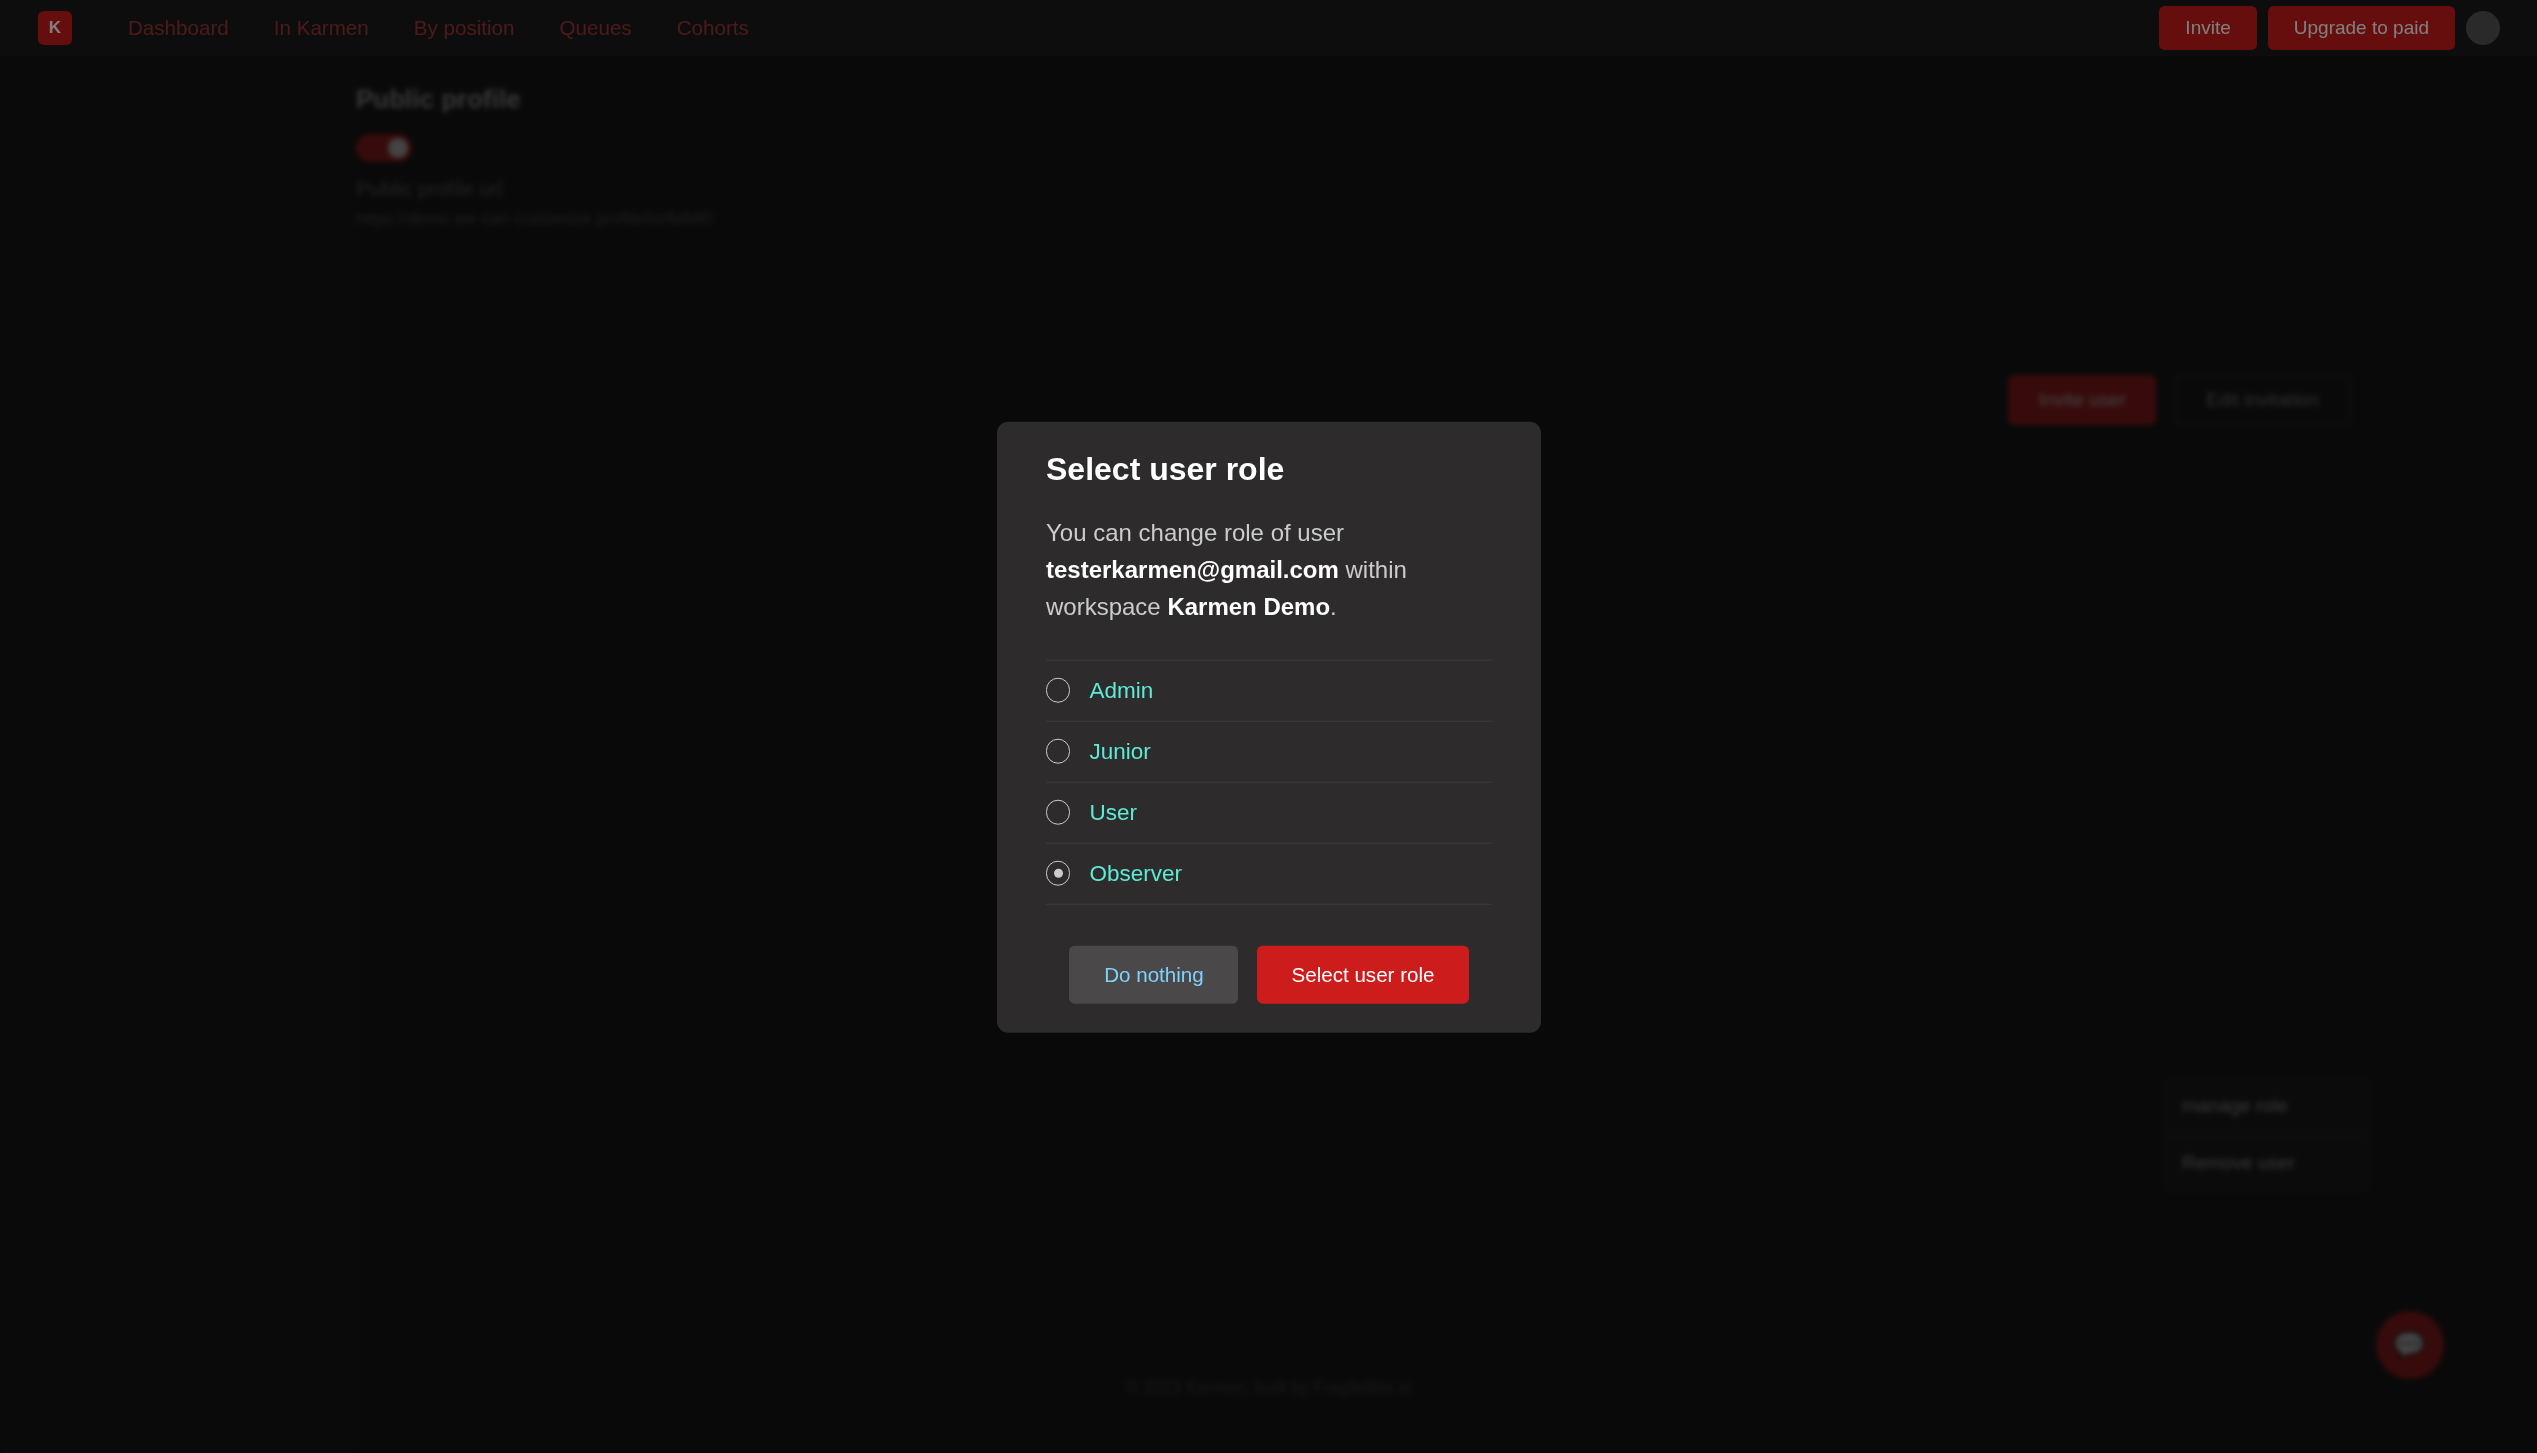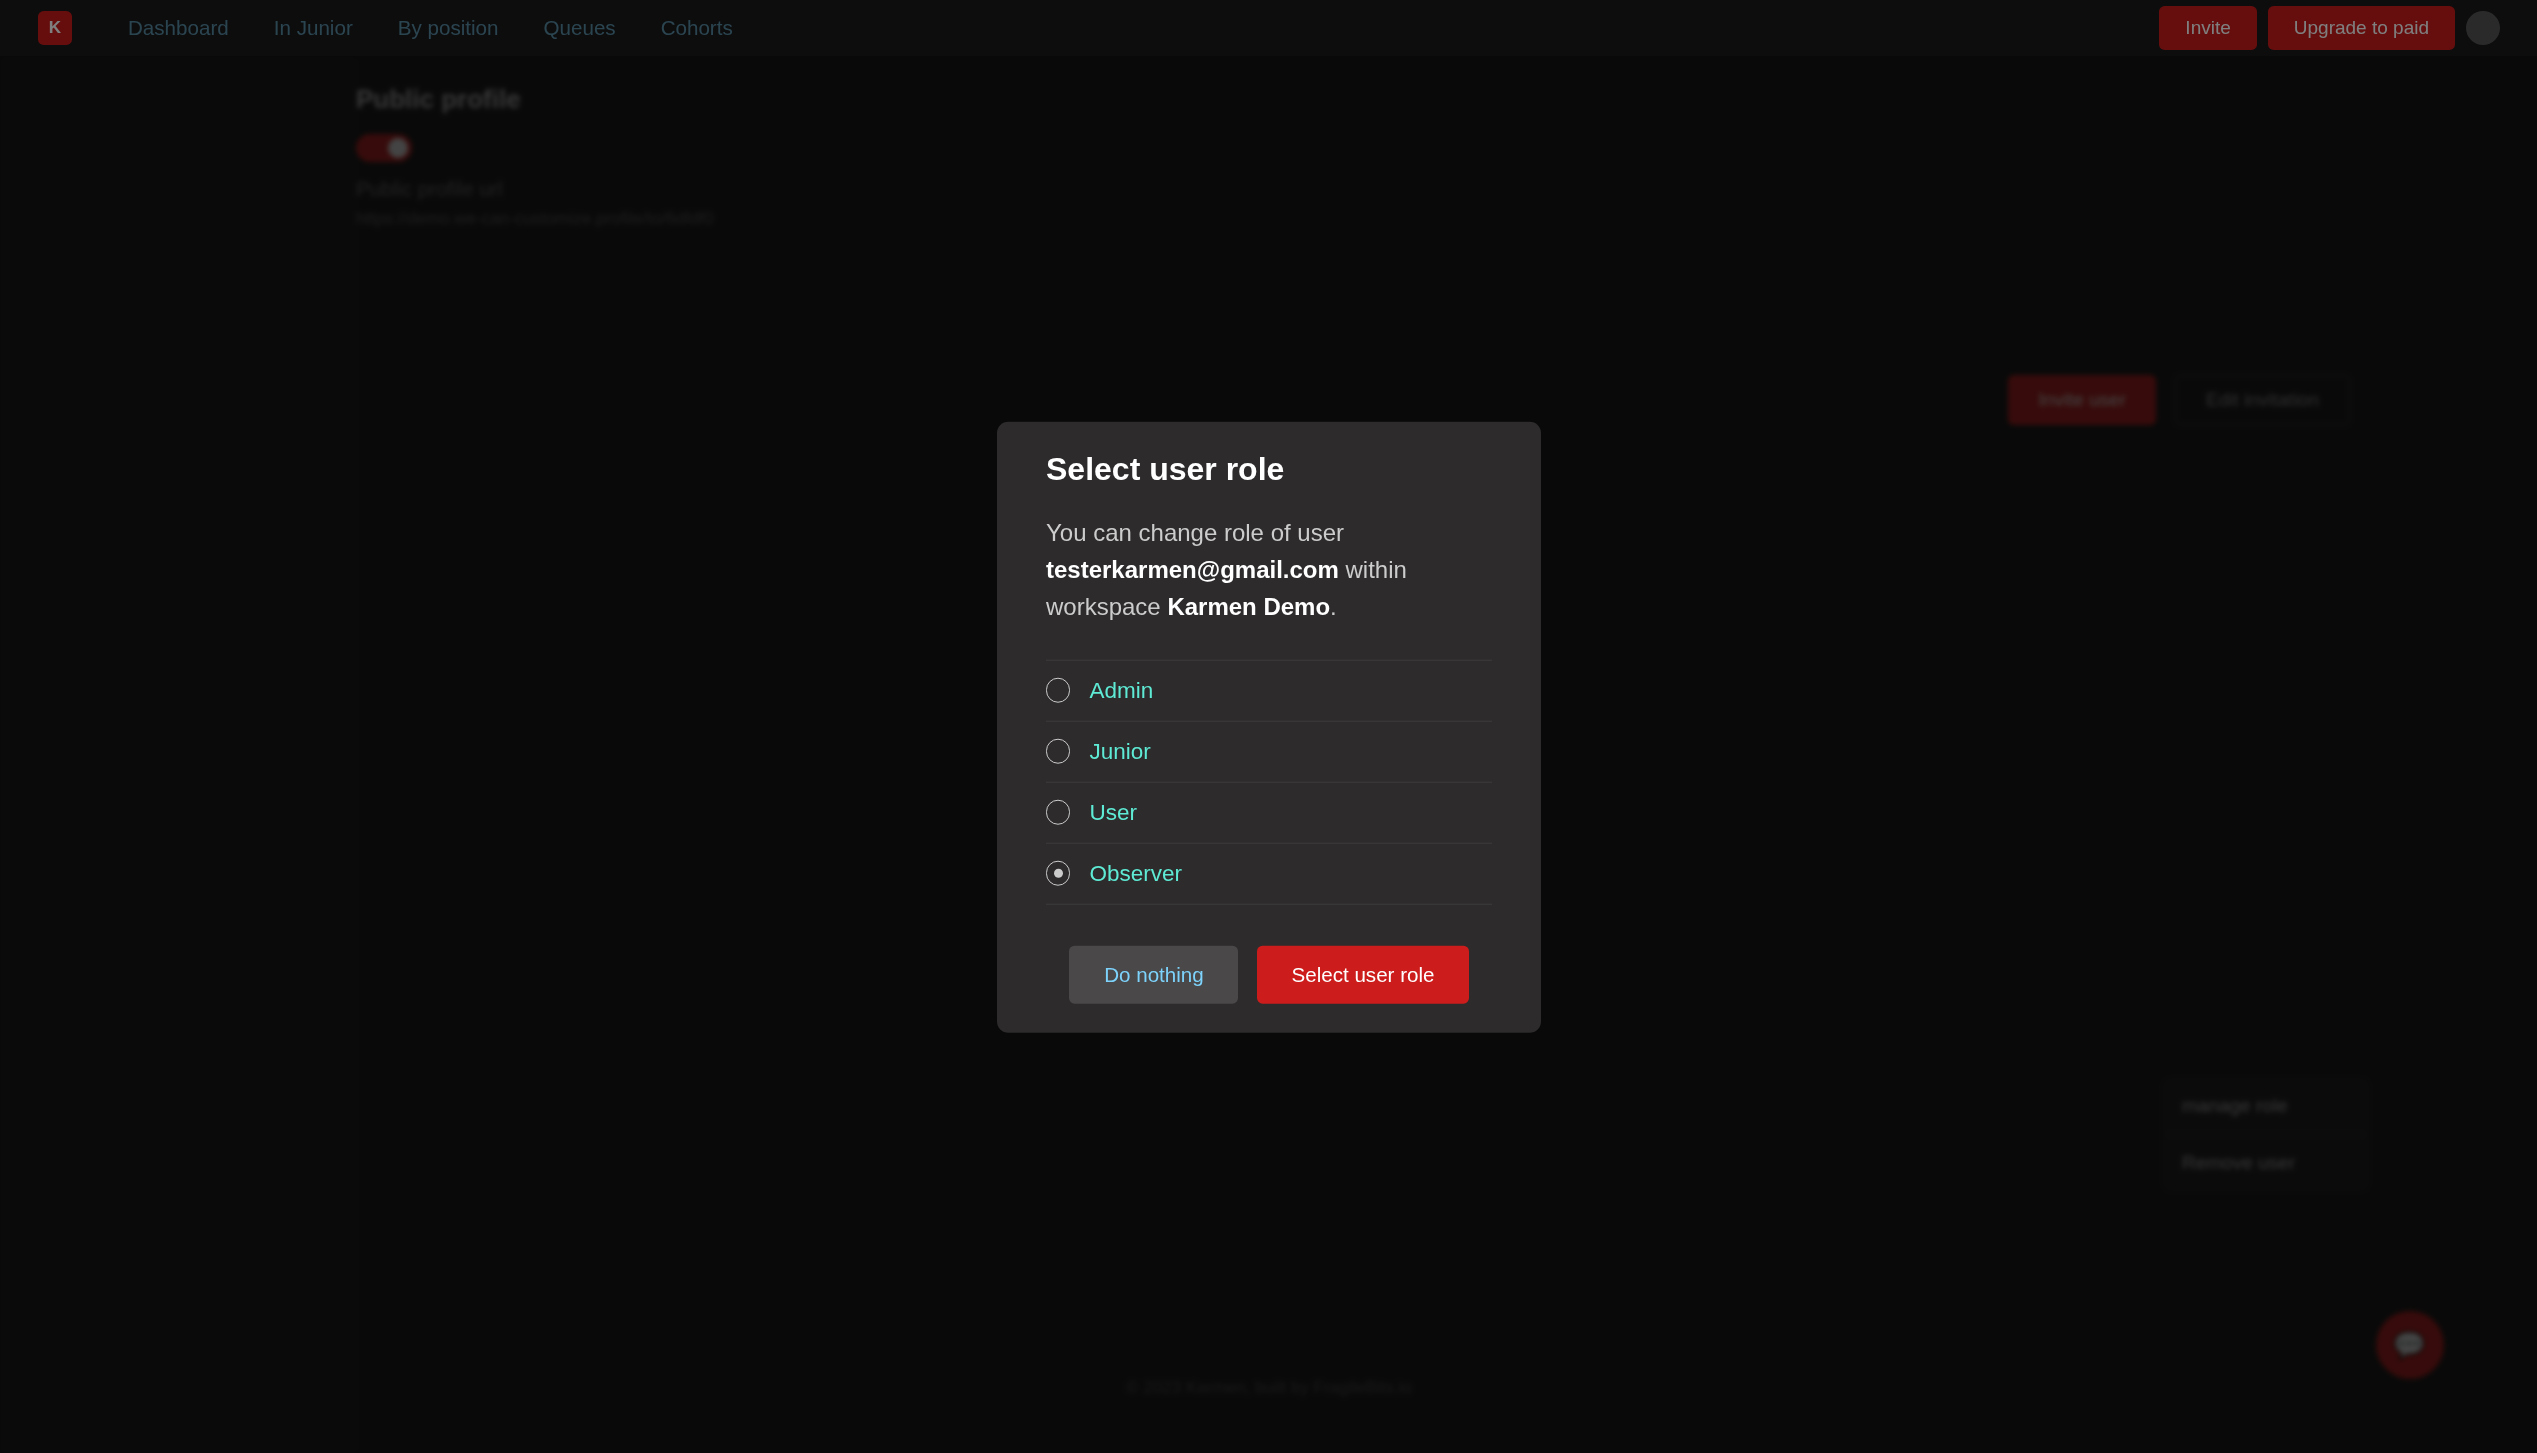--- a/index.html
+++ b/index.html
@@ -30,21 +30,21 @@
       background: #cc1c1c;
       border-radius: 5.6px;
       display: flex; align-items: center; justify-content: center;
       color: #fff; font-size: 17px; font-weight: 700;
       flex-shrink: 0;
     }
     .topnav-links {
       display: flex; gap: 45px;
     }
     .topnav-link {
-      color: #7dd3fc;
+      color: #ef4444;
       font-size: 20.6px;
       opacity: 0.6;
     }
     .topnav-actions {
       margin-left: auto;
       display: flex; gap: 11px; align-items: center;
     }
     .btn-invite {
       background: #cc1c1c;
       color: #fff;
@@ -303,21 +303,21 @@
   </style>
 </head>
 <body>
 
 <nav class="topnav">
   <div class="topnav-logo">
     <span>K</span>
   </div>
   <div class="topnav-links">
     <span class="topnav-link">Dashboard</span>
-    <span class="topnav-link">In Junior</span>
+    <span class="topnav-link">In Karmen</span>
     <span class="topnav-link">By position</span>
     <span class="topnav-link">Queues</span>
     <span class="topnav-link">Cohorts</span>
   </div>
   <div class="topnav-actions">
     <button class="btn-invite">Invite</button>
     <button class="btn-upgrade">Upgrade to paid</button>
     <div class="topnav-avatar"></div>
   </div>
 </nav>

